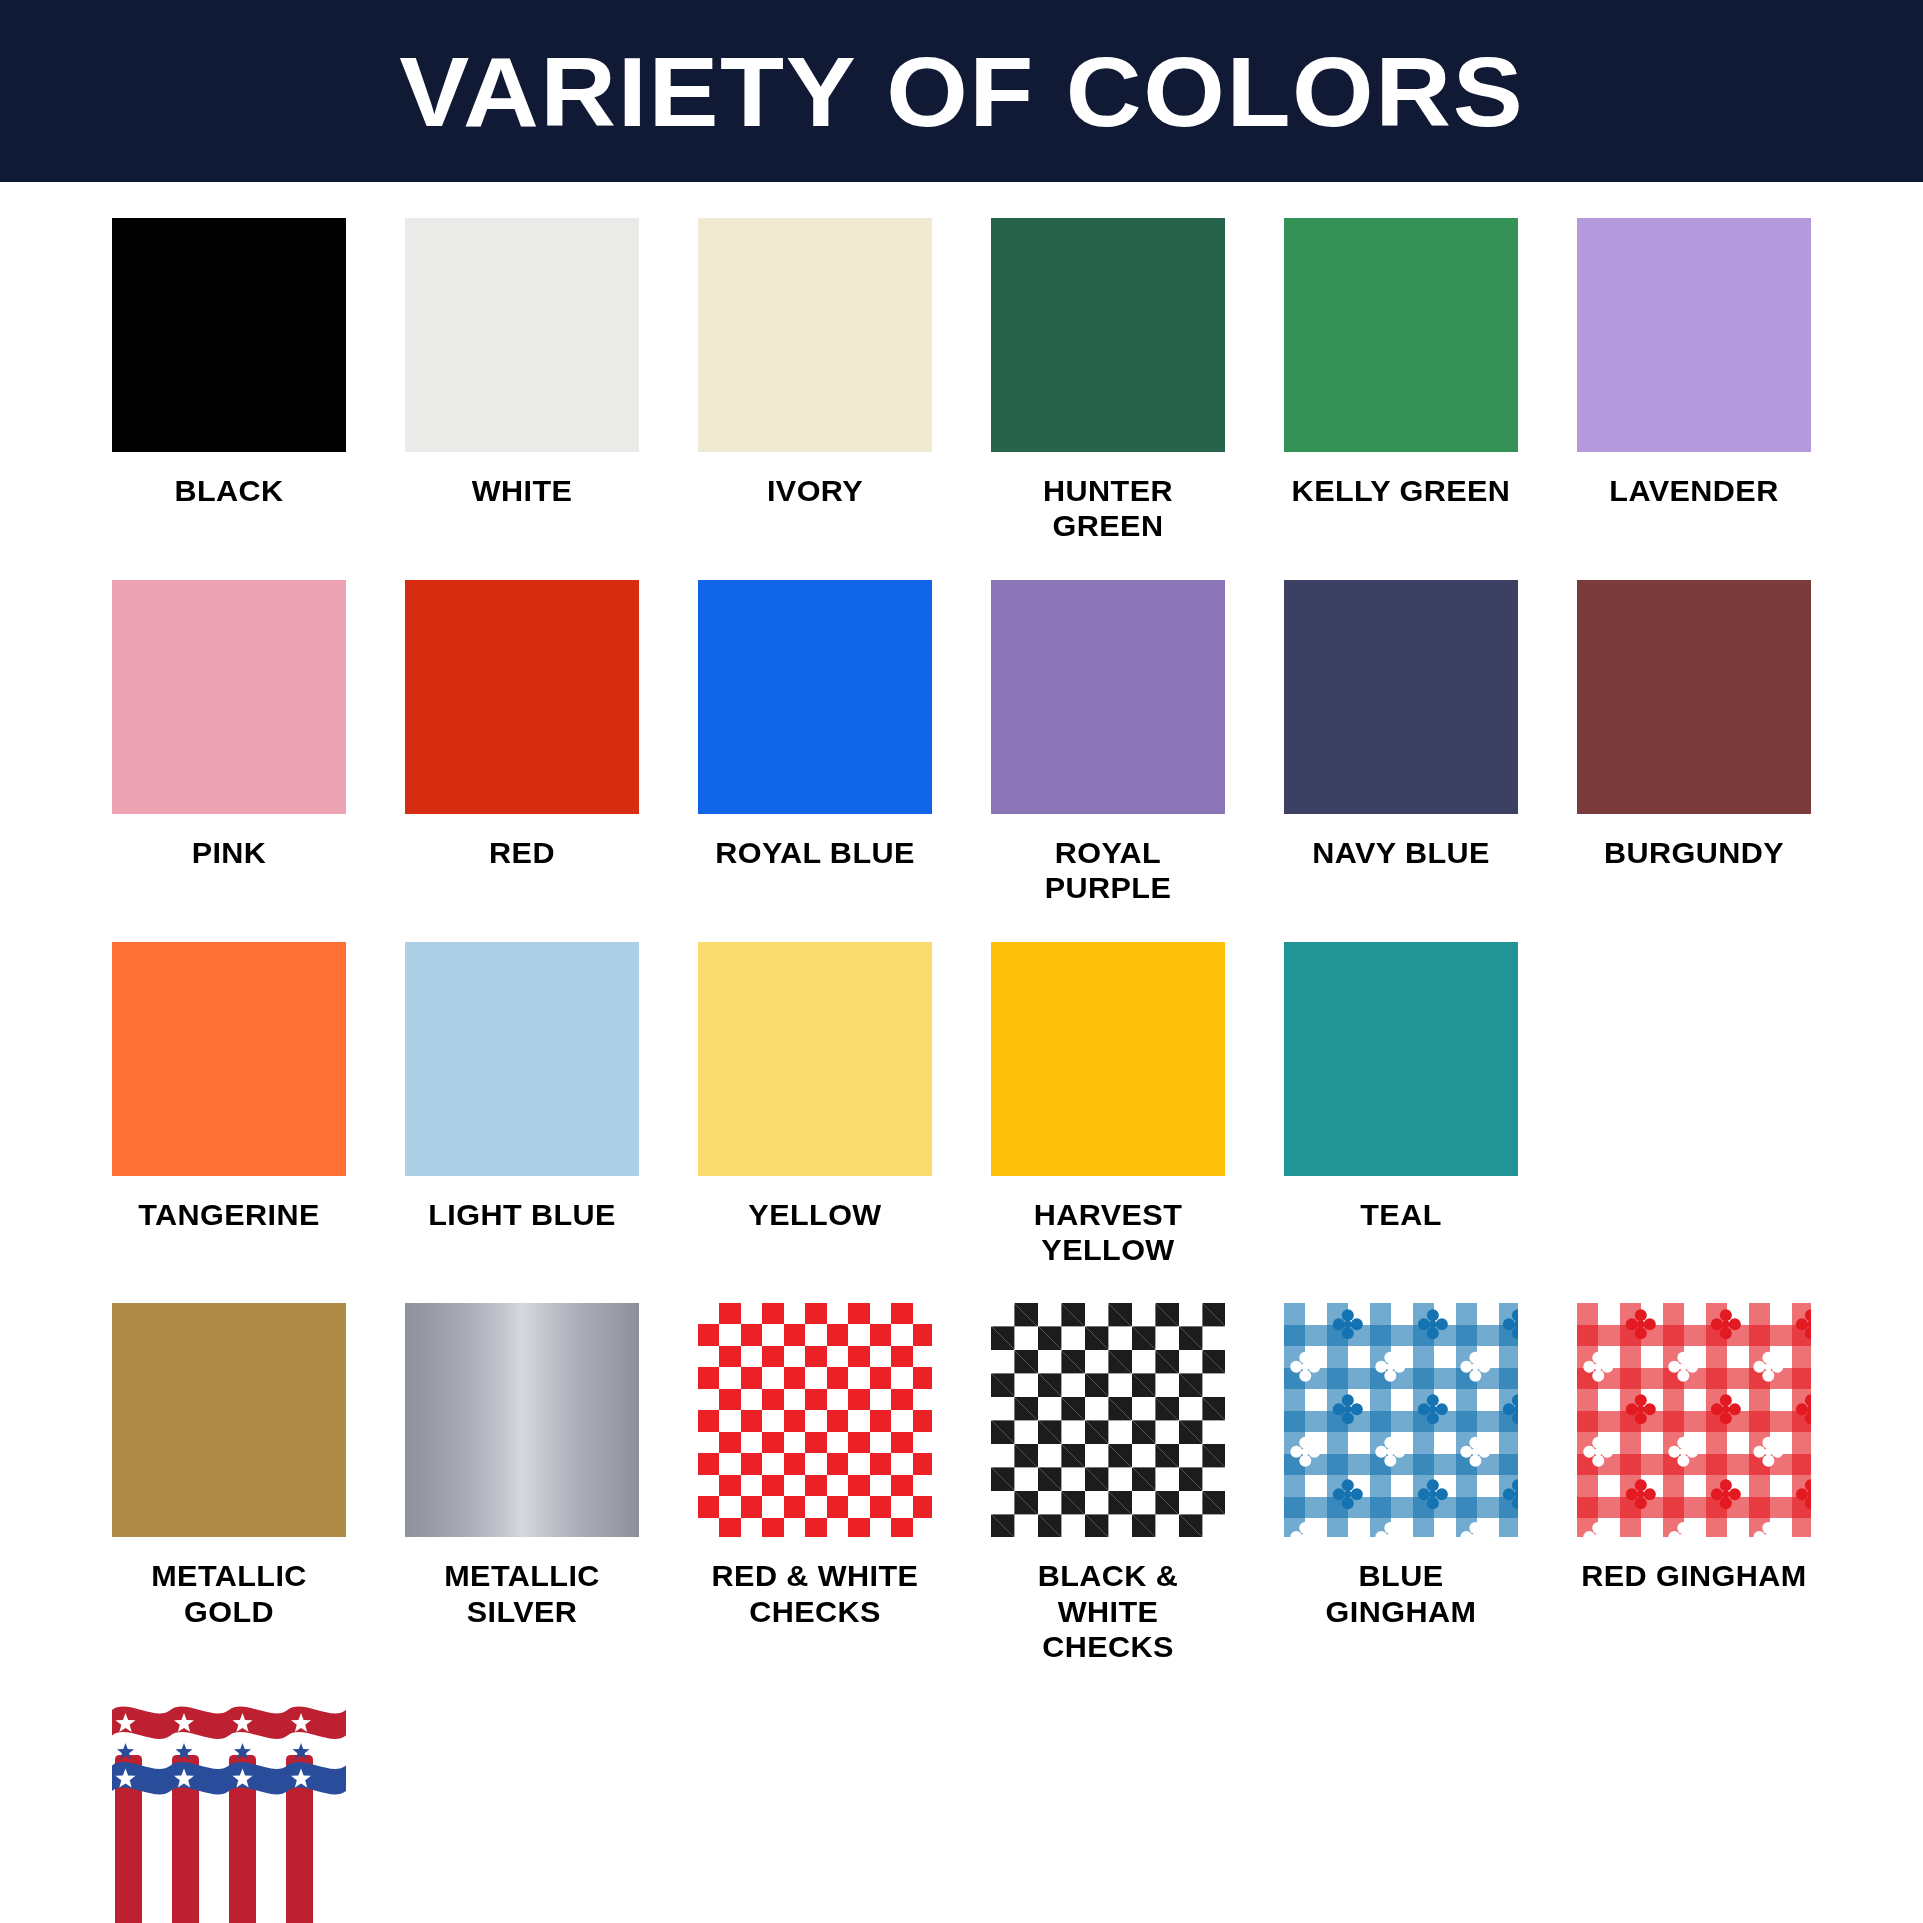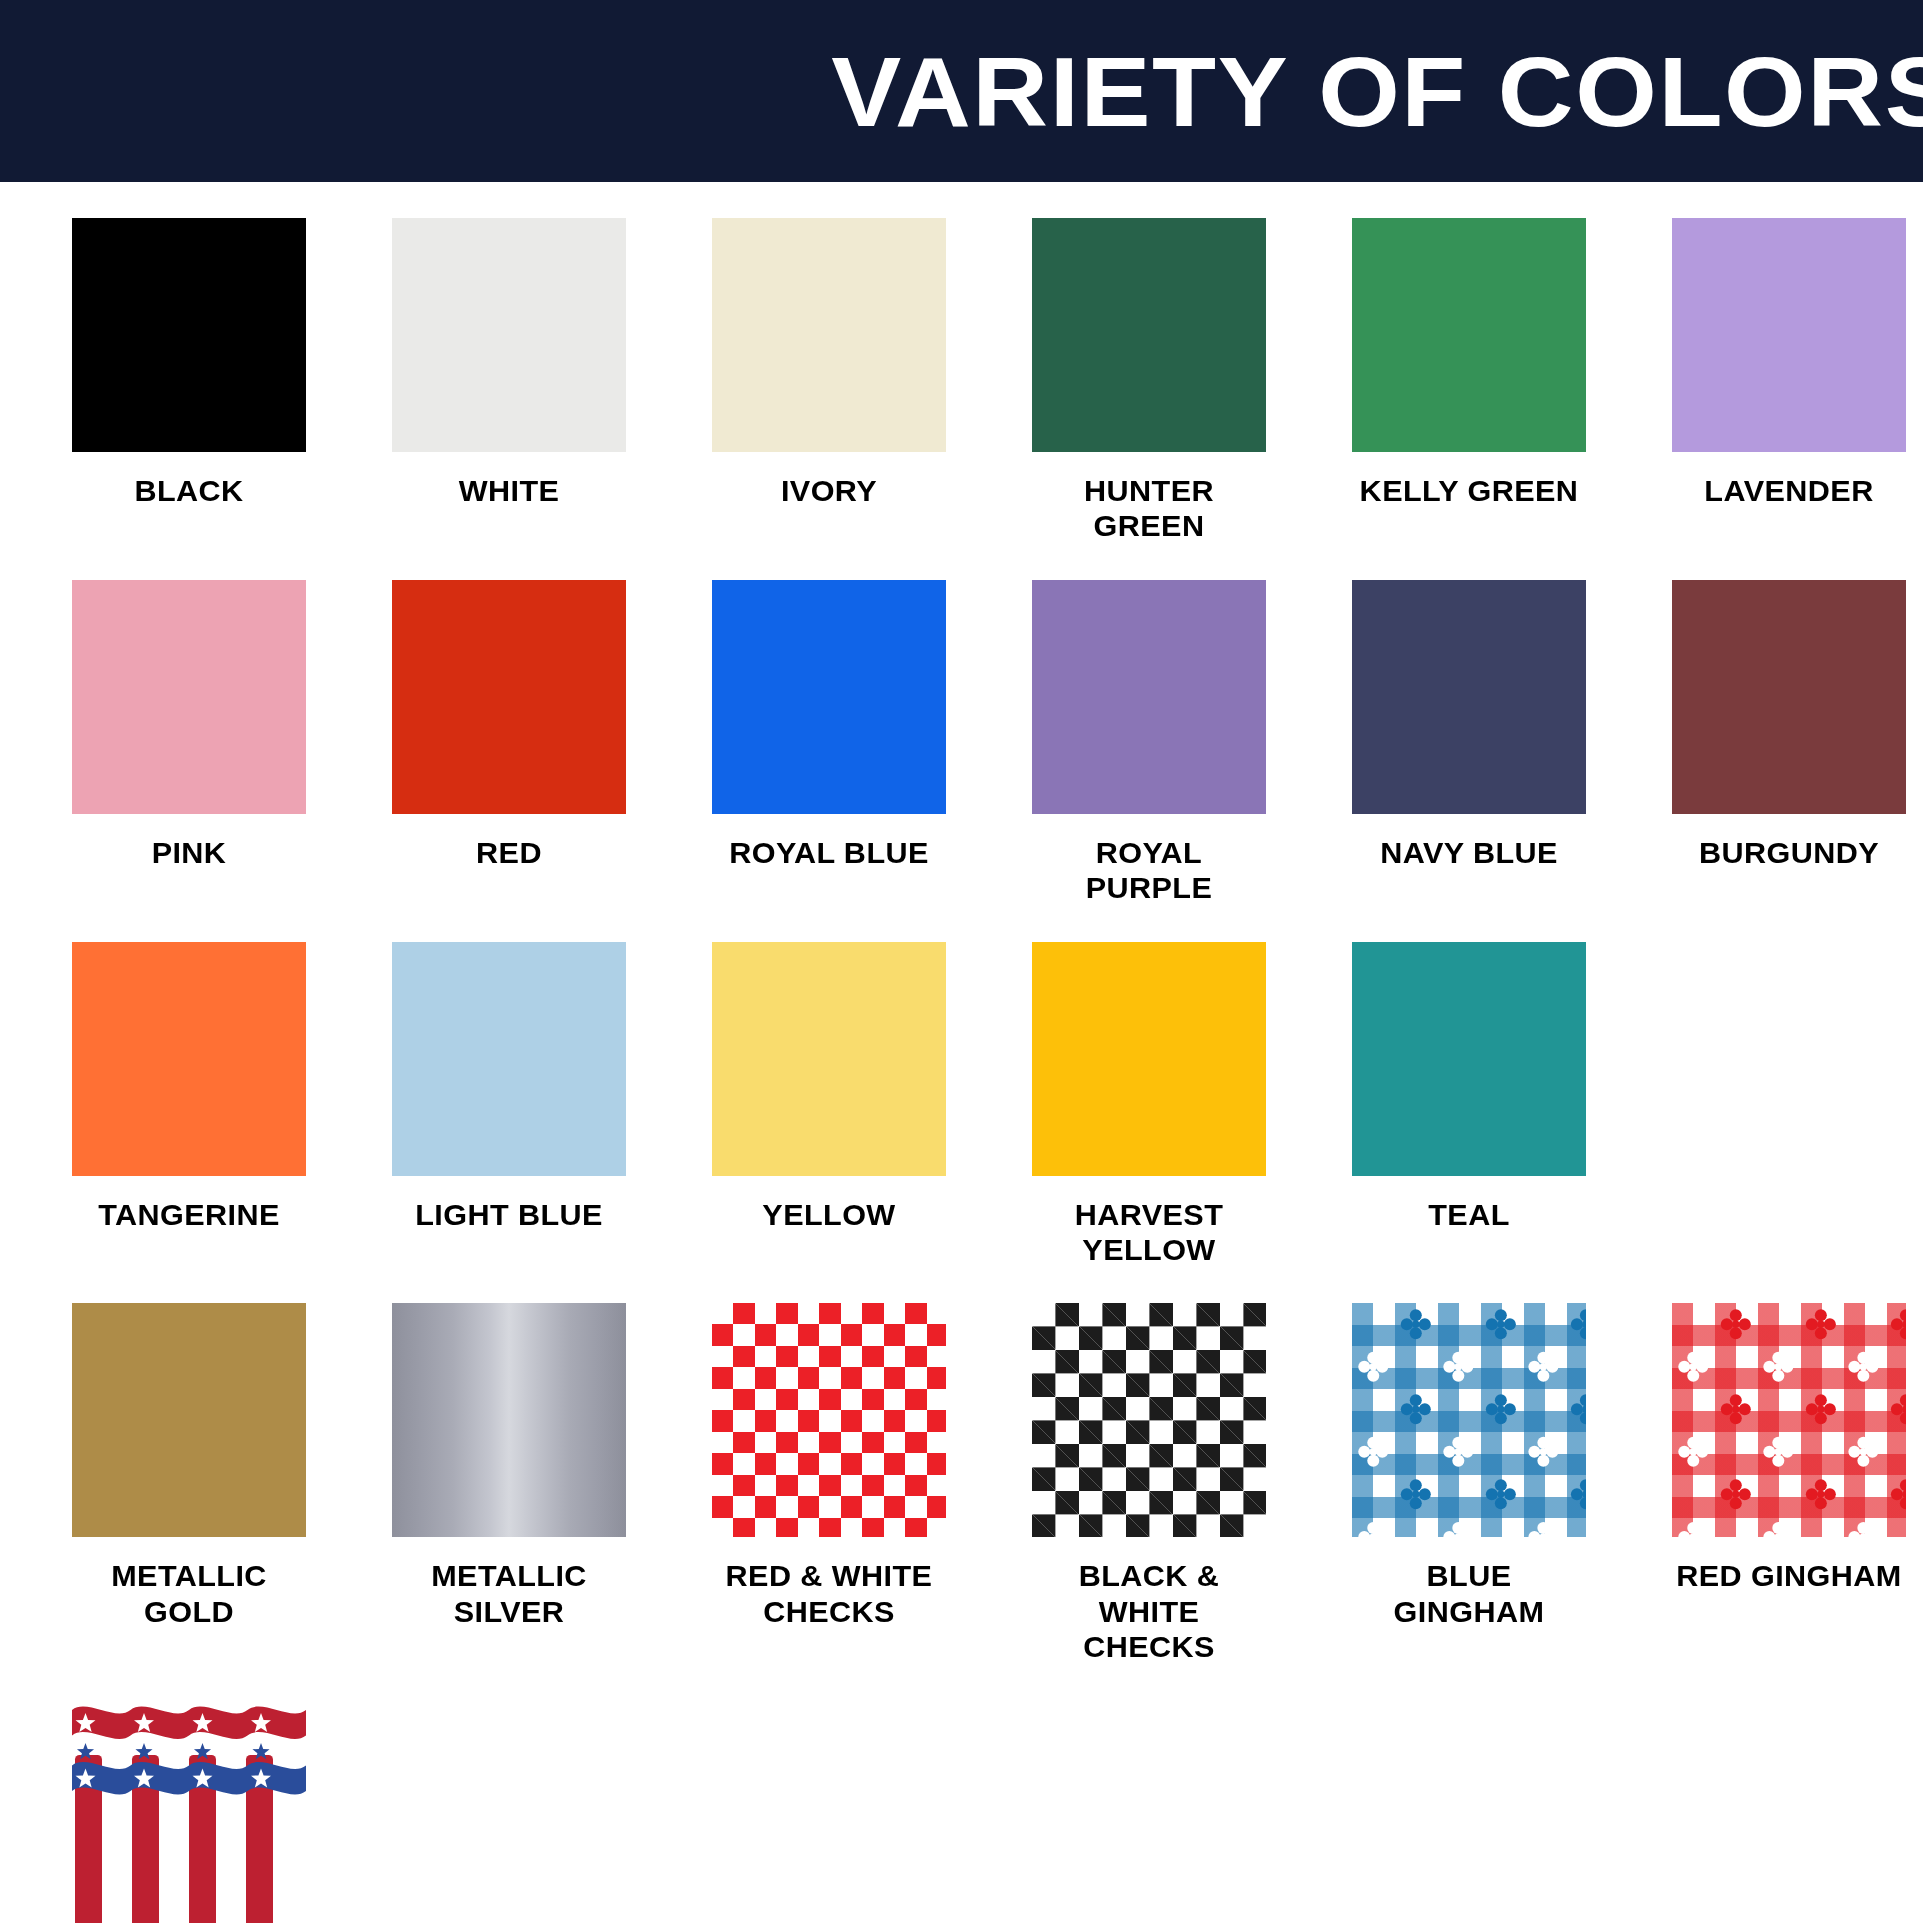--- a/index.html
+++ b/index.html
@@ -14,21 +14,21 @@
     overflow: hidden;
   }
 
   
   #header-bar {
     width: 1924px;
     height: 182px;
     background: #111a34;
     display: flex;
     align-items: center;
-    justify-content: flex-end;
+    justify-content: center;
     box-sizing: border-box;
   }
   #header-title {
     color: #ffffff;
     font-size: 99px;
     font-weight: 700;
     letter-spacing: 1.5px;
     line-height: 1;
     transform: scaleX(1.06);
     white-space: nowrap;
@@ -39,23 +39,22 @@
   #swatch-grid {
     position: relative;
     width: 1924px;
     padding: 0;
     margin: 0;
     box-sizing: border-box;
   }
   .grid-row {
     display: grid;
     grid-template-columns: repeat(6, 293px);
-    padding-left: 72px;
+    padding-left: 112px;
     box-sizing: border-box;
-    gap: 27px;
   }
   .swatch-cell {
     width: 293px;
     box-sizing: border-box;
   }
   .swatch-box {
     width: 234px;
     height: 234px;
     margin-top: 36px;
     box-sizing: border-box;

